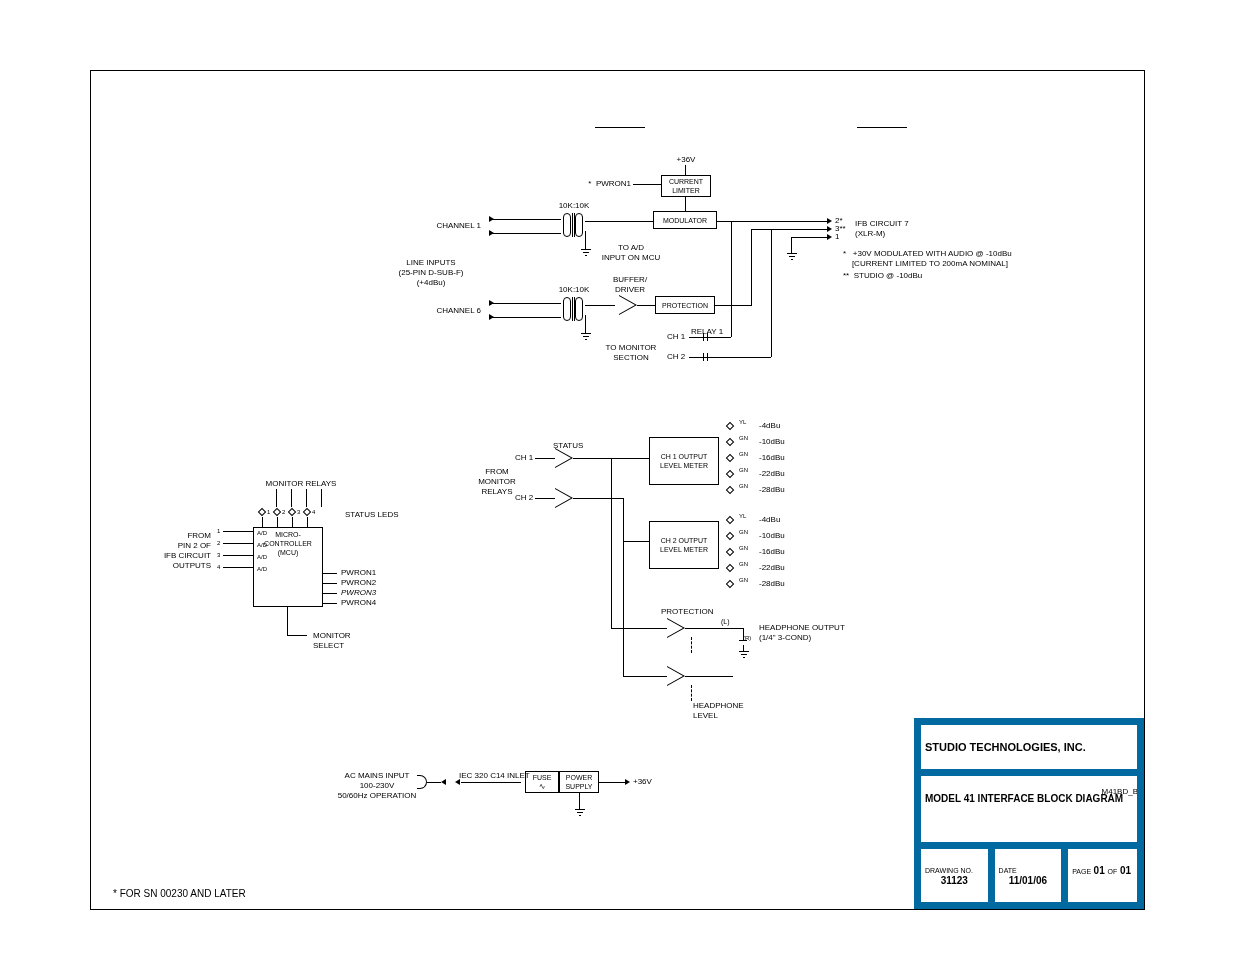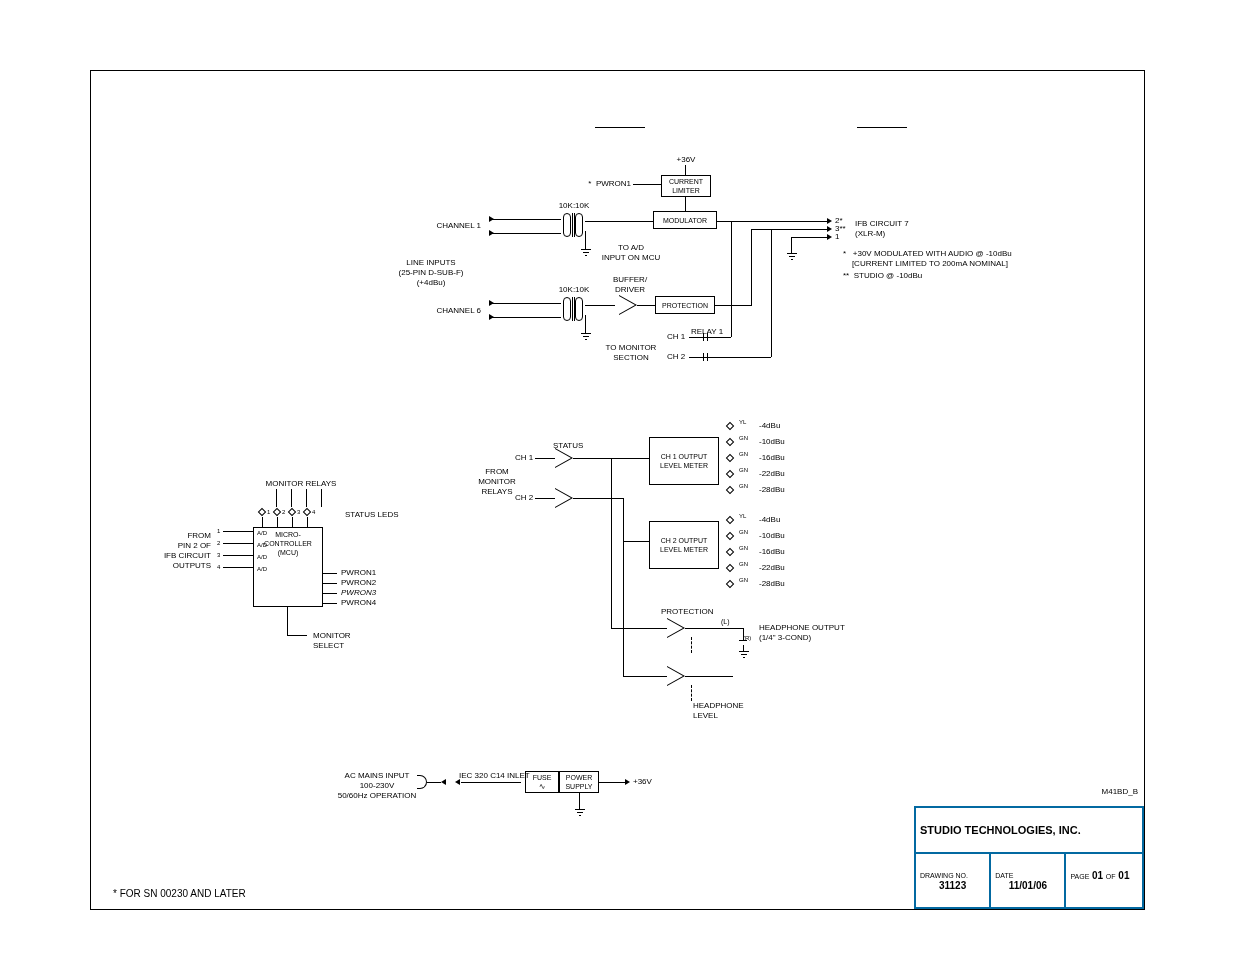--- a/index.html
+++ b/index.html
@@ -86,21 +86,21 @@
   
   .titleblock {
     position: absolute;
     right: 0;
     bottom: 0;
     width: 230px;
     font-size: 9px;
     border-collapse: collapse;
   }
   .titleblock td {
-    border: 2px solid #0369a1;
+    border: 7px solid #0369a1;
     padding: 16px 4px;
     vertical-align: top;
   }
   .titleblock .company { font-size: 11px; font-weight: 600; }
   .titleblock .model   { font-size: 10px; font-weight: 600; line-height: 14px; }
   .titleblock .small   { font-size: 7px; }
   .titleblock .value   { font-size: 10px; font-weight: 600; text-align: center; display:block; }
   
   .gnd {
     position: absolute;
@@ -461,20 +461,24 @@
       </div>
 
     <div class="lbl right" style="right:6px;top:716px;width:80px;">M41BD_B</div>
 
     <div class="lbl big" style="left:22px;bottom:10px;">* FOR SN 00230 AND LATER</div>
 
     <table class="titleblock">
       <tbody>
           <tr>
             <td colspan="3" class="company">STUDIO TECHNOLOGIES, INC.</td>
+          </tr>
+      <tr>
+            <td colspan="3" class="model" style="height:34px;">MODEL 41 INTERFACE
+BLOCK DIAGRAM</td>
           </tr>
       <tr>
         <td style="width:33%;">
           <span class="small">DRAWING NO.</span>
           <span class="value">31123</span>
         </td>
         <td style="width:33%;">
           <span class="small">DATE</span>
           <span class="value">11/01/06</span>
         </td>

